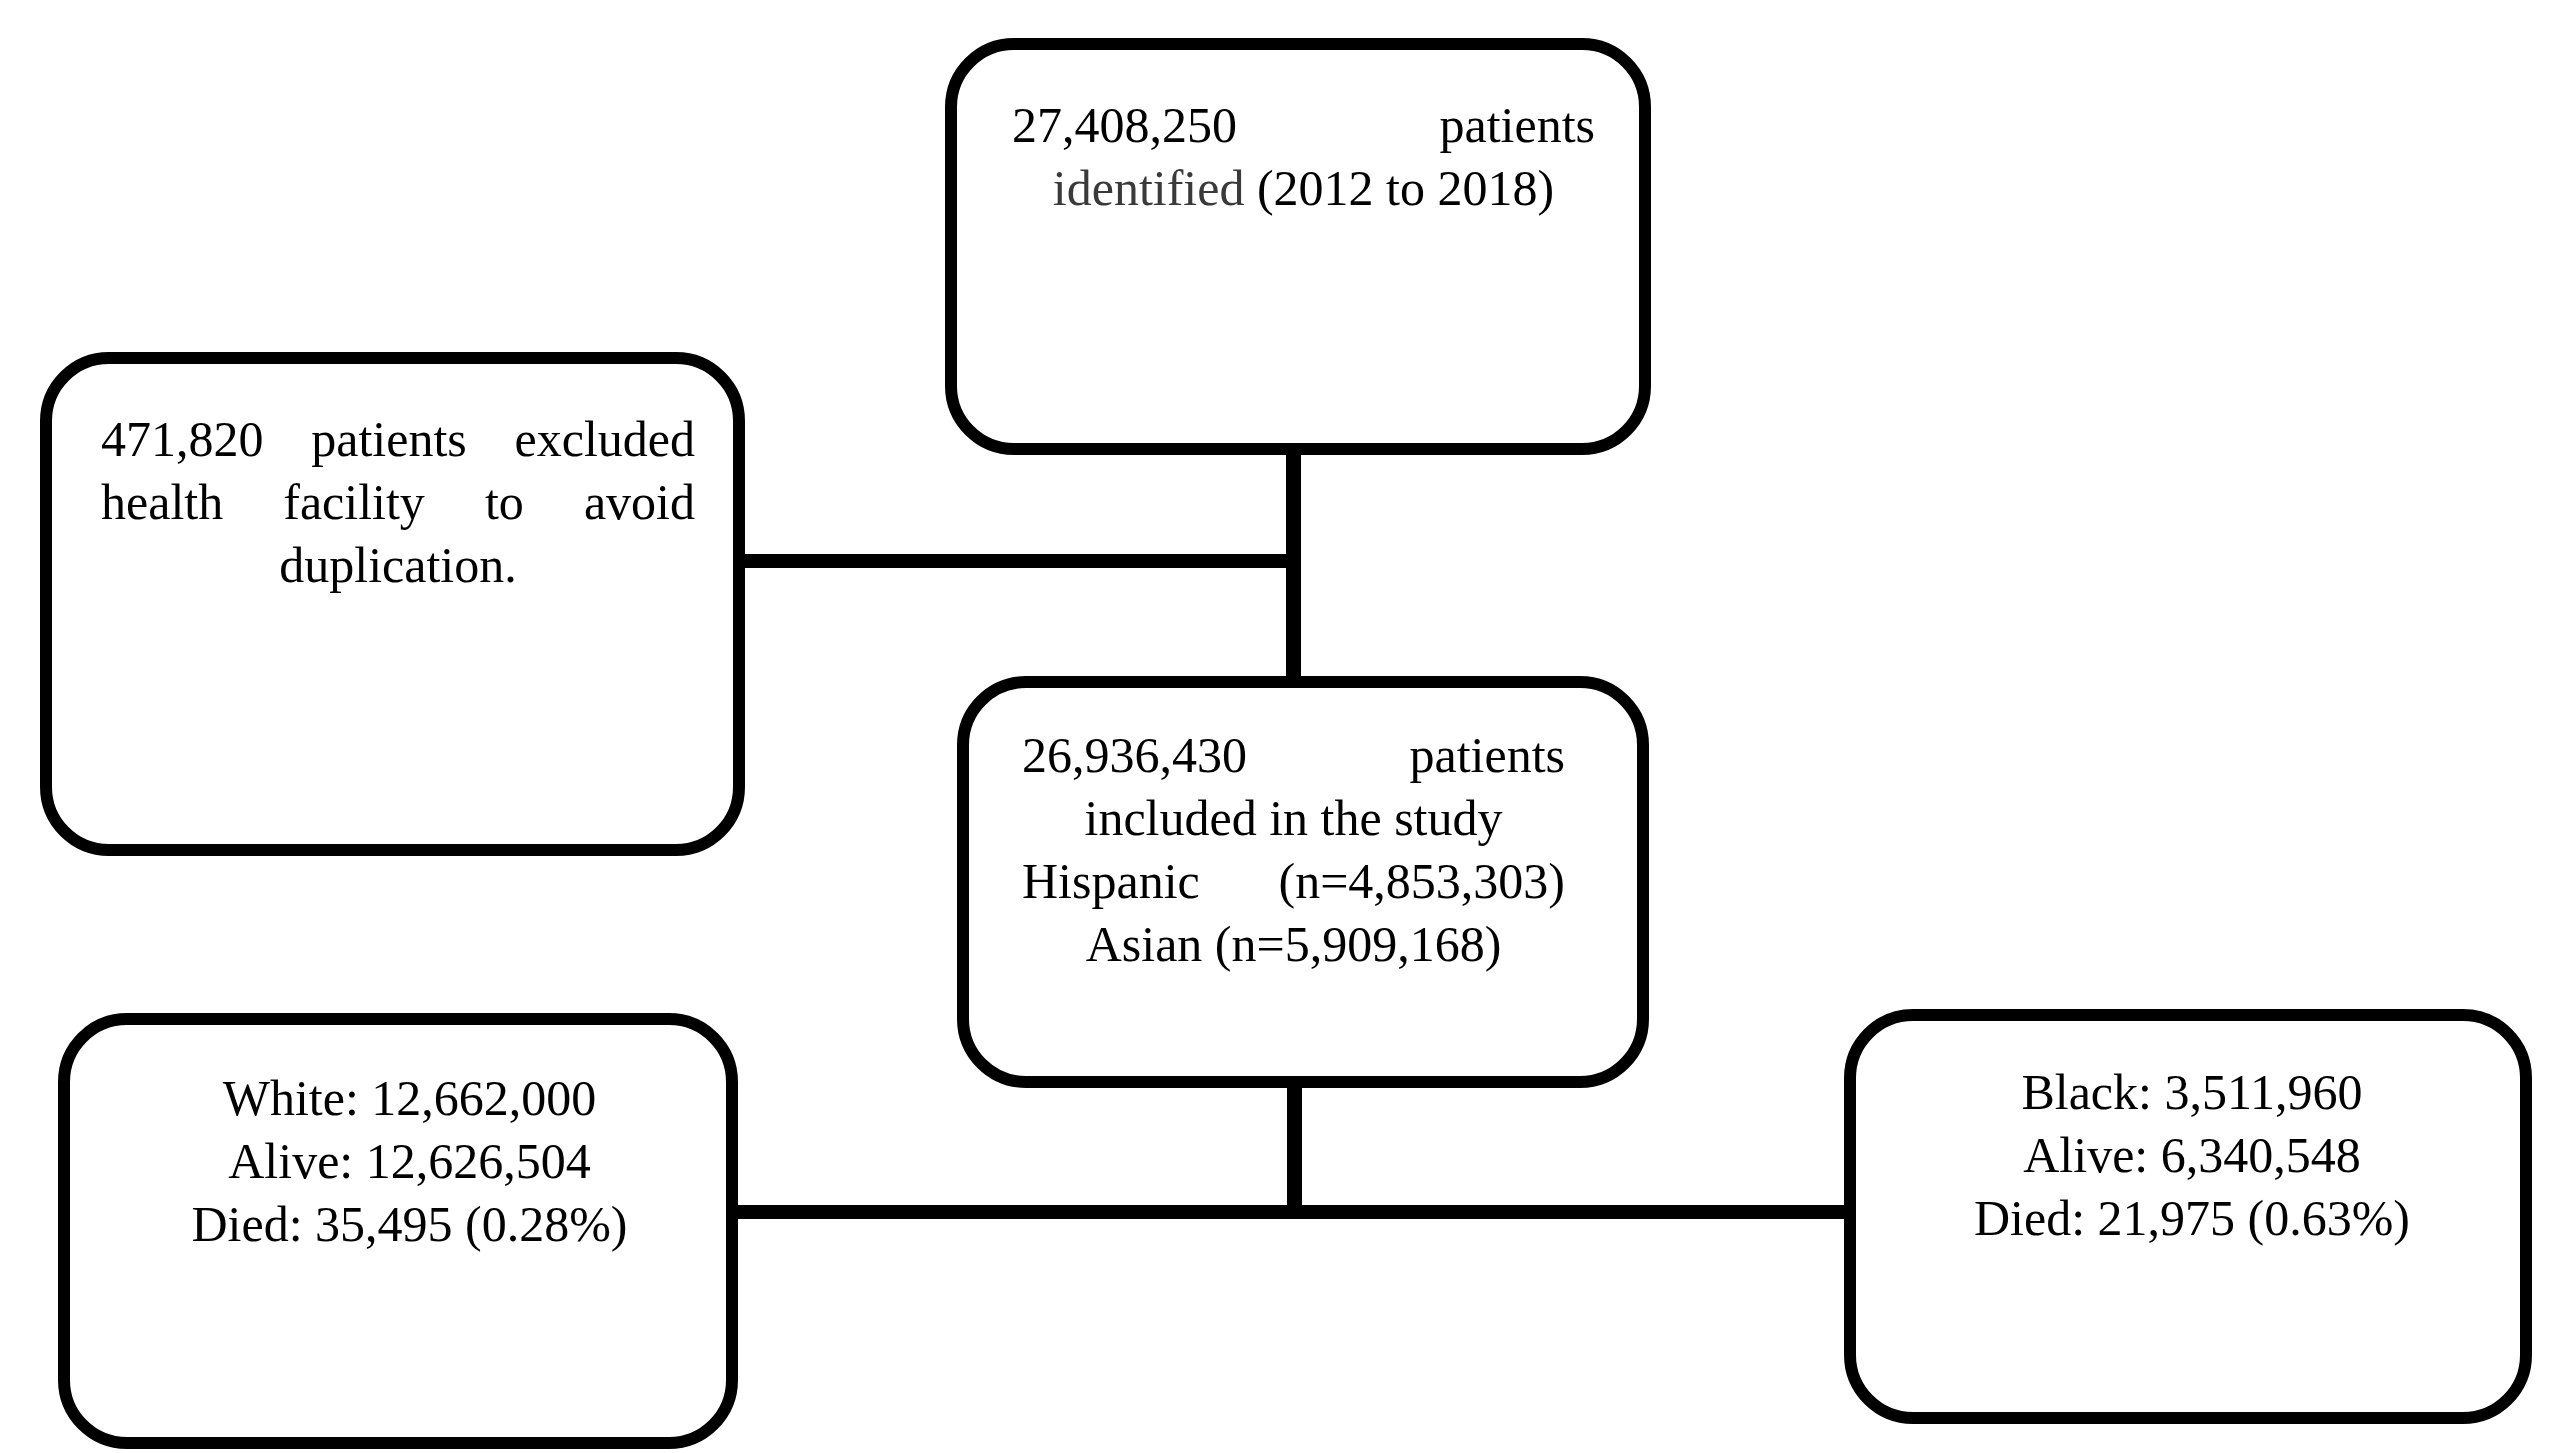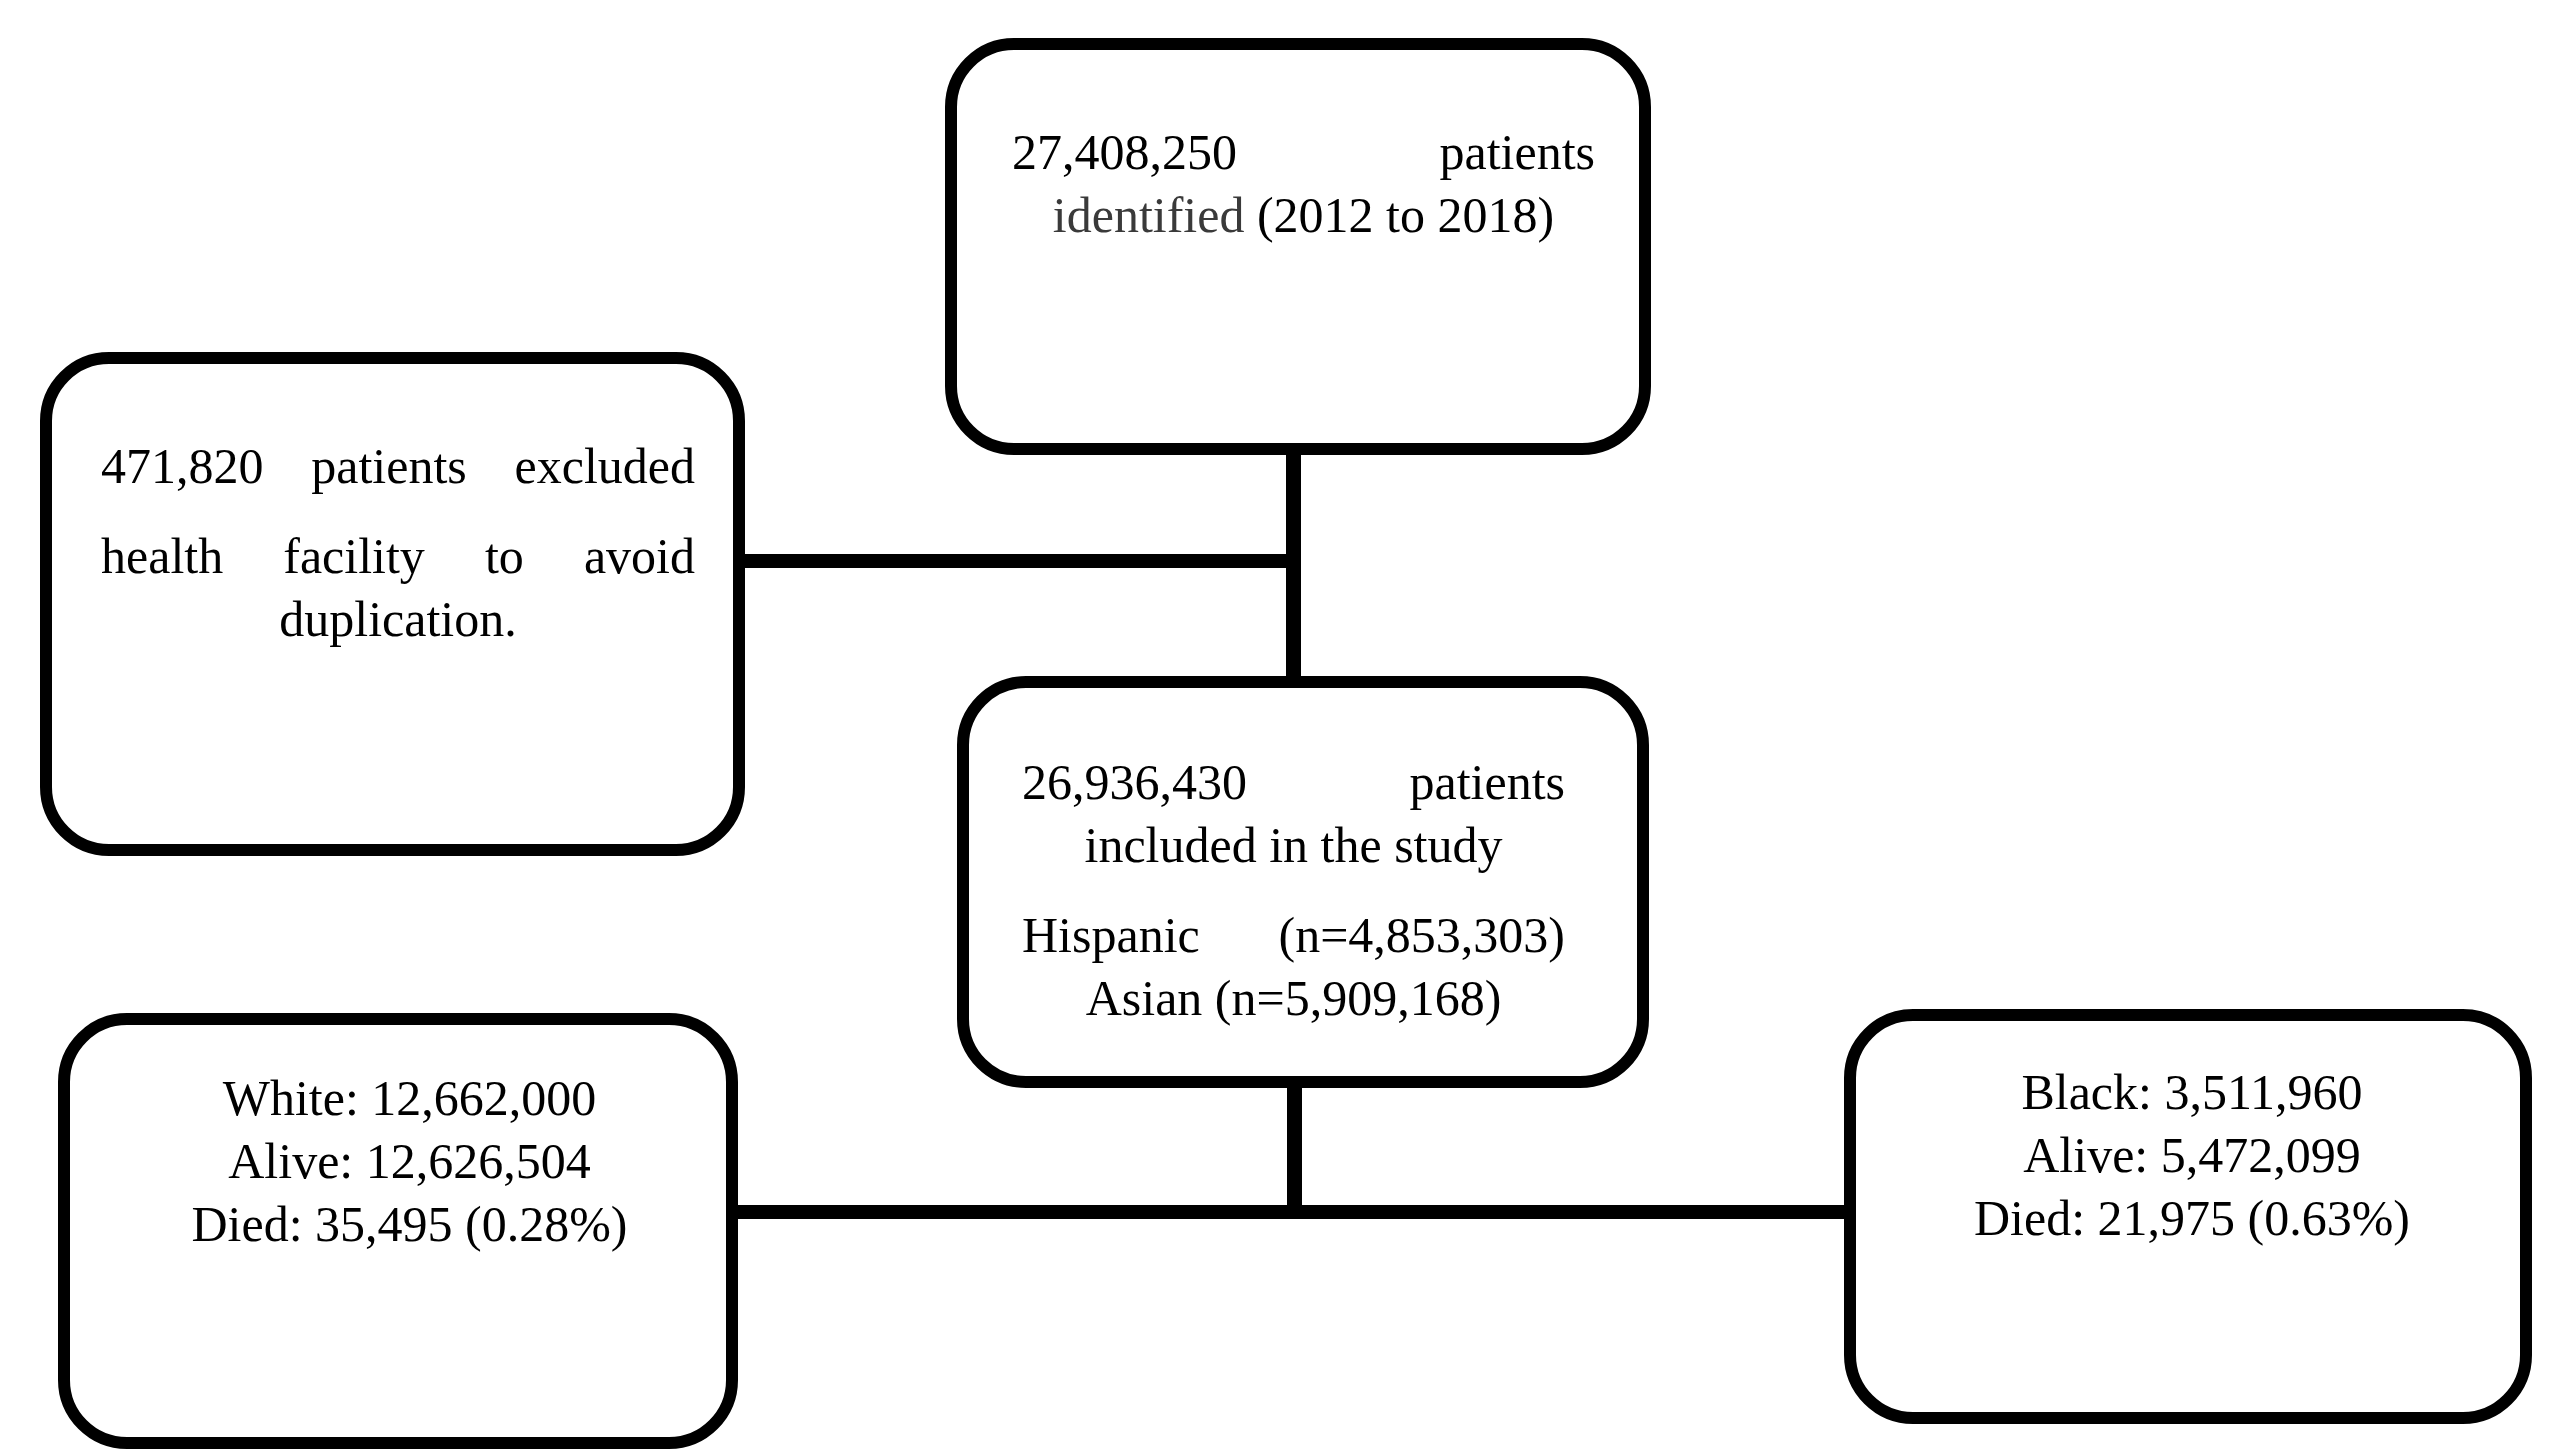--- a/index.html
+++ b/index.html
@@ -27,21 +27,20 @@
     border-radius: 69px;
     background: var(--background);
     color: var(--text);
     font-size: 50px;
     line-height: 63px;
   }
   .line { text-align: center; }
   .line.j {
     text-align: justify;
     text-align-last: justify;
-    margin-top: 27px;
   }
   .muted { color: var(--identified-text); }
   .conn {
     position: absolute;
     background: var(--connector);
   }
 
   
   #box-top  { left: 945px; top:   38px; width: 706px; height: 417px; padding: 44px 44px 0 55px; }
   #box-left { left:   40px; top:  352px; width: 705px; height: 504px; padding: 44px 38px 0 49px; }
@@ -79,21 +78,21 @@
   </div>
 
   <div class="box" id="box-bl">
     <div class="line">White: 12,662,000</div>
     <div class="line">Alive: 12,626,504</div>
     <div class="line">Died: 35,495 (0.28%)</div>
   </div>
 
   <div class="box" id="box-br">
     <div class="line">Black: 3,511,960</div>
-    <div class="line">Alive: 5,472,099</div>
+    <div class="line">Alive: 6,340,548</div>
     <div class="line">Died: 21,975 (0.63%)</div>
   </div>
 
   <div class="conn" id="conn-v1"></div>
   <div class="conn" id="conn-h1"></div>
   <div class="conn" id="conn-v2"></div>
   <div class="conn" id="conn-h2"></div>
 
 </div>
 

